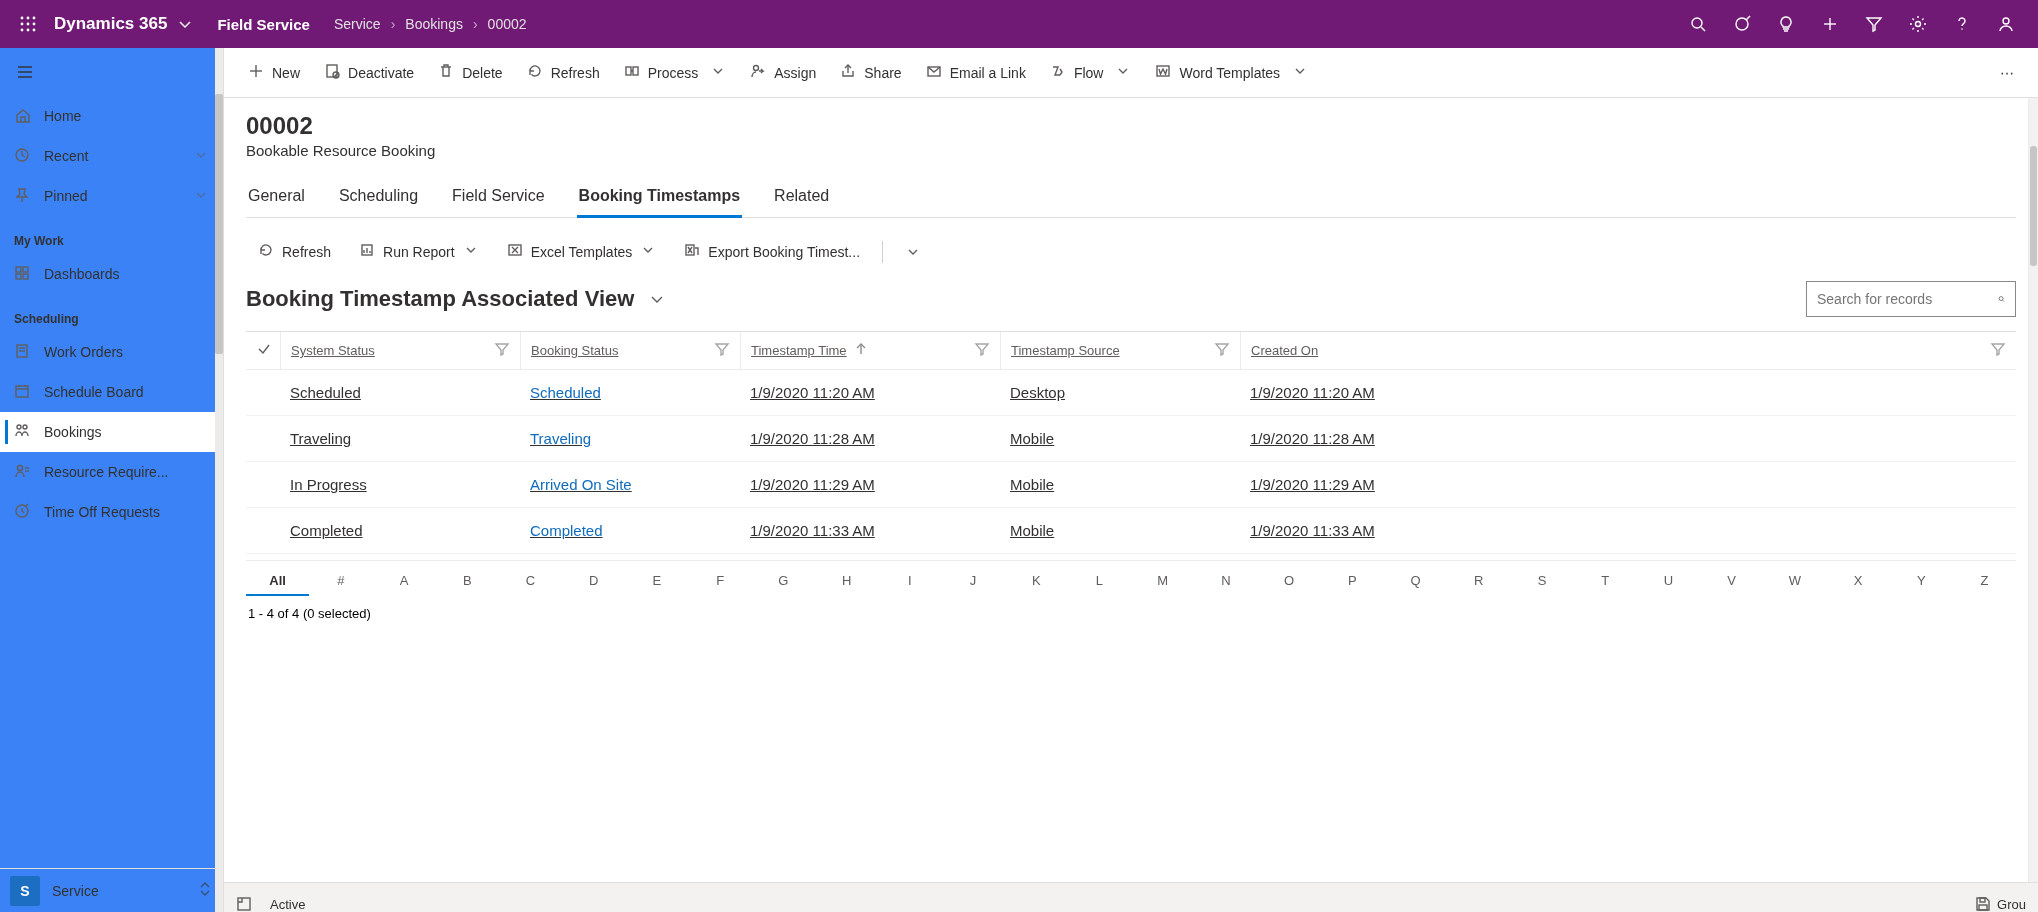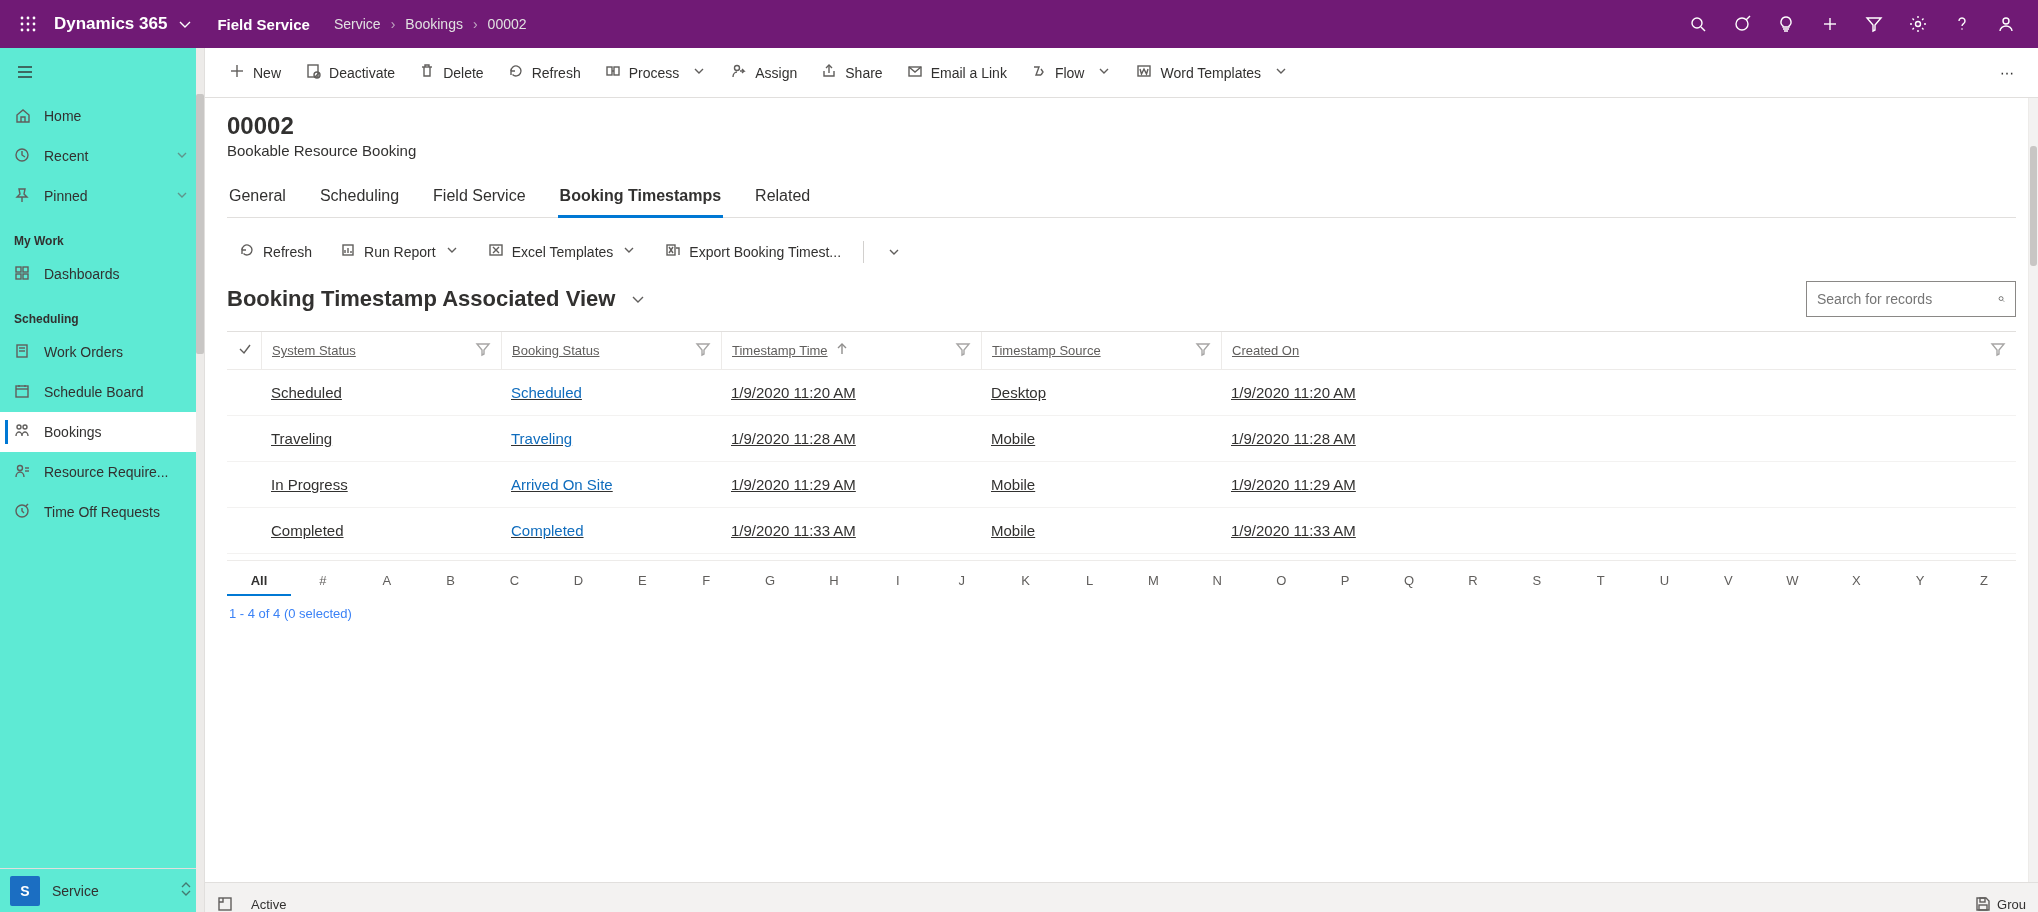--- a/index.html
+++ b/index.html
@@ -12,21 +12,21 @@
   .topbar .brand { display:flex; align-items:center; gap:10px; margin-left:8px; font-size:17px; font-weight:600;}
   .topbar .app   { margin-left:24px; font-size:15px; font-weight:600; }
   .topbar .crumbs{ margin-left:24px; display:flex; align-items:center; gap:10px; font-size:14px; color:#e1e1e1;}
   .topbar .crumbs .sep { opacity:.7;}
   .topbar .spacer{ flex:1; }
   .topbar .ticon { width:44px; height:48px; display:flex; align-items:center; justify-content:center; cursor:pointer;}
   .topbar svg { stroke:#fff; fill:none; }
 
   
   .shell { display:flex; height:calc(100% - 48px); }
-  .side  { width:205px; background:#5eead4; border-right:1px solid #e1dfdd; display:flex; flex-direction:column; position:relative;}
+  .side  { width:224px; background:#3b82f6; border-right:1px solid #e1dfdd; display:flex; flex-direction:column; position:relative;}
   .sidefake-scroll { position:absolute; right:0; top:0; width:8px; height:100%; background:#edebe9;}
   .sidefake-scroll .thumb{ position:absolute; left:0; right:0; top:46px; height:260px; background:#c8c6c4; border-radius:2px;}
   .side .ham { height:48px; display:flex; align-items:center; padding-left:16px; }
   .side .item{ height:40px; display:flex; align-items:center; padding:0 14px; gap:14px; cursor:pointer; font-size:14px; color:#323130; white-space:nowrap; overflow:hidden; text-overflow:ellipsis;}
   .side .item .chev { margin-left:auto; opacity:.6;}
   .side .group { padding:18px 14px 6px; font-weight:600; font-size:12px;}
   .side .item.active { background:#fff; }
   .side .item.active::before { content:""; width:3px; height:24px; background:#0078d4; position:absolute; left:5px; }
   .side .appswitch { margin-top:auto; height:44px; display:flex; align-items:center; gap:12px; padding:0 10px; border-top:1px solid #e1dfdd;}
   .appswitch .tile{ width:30px; height:30px; background:#1b6ec2; color:#fff; display:flex; align-items:center; justify-content:center; border-radius:2px; font-weight:600;}
@@ -68,21 +68,21 @@
   .grow { height:46px; border-bottom:1px solid #f3f2f1; font-size:15px;}
   .grow .cell { padding:0 10px;}
   .grow .link { color:#0f6cbd; cursor:pointer;}
 
   .alpha { display:flex; gap:0; padding:6px 0 2px; border-top:1px solid #edebe9; margin-top:6px;}
   .alpha .a { flex:1; text-align:center; font-size:13px; padding:6px 0; cursor:pointer; color:#605e5c;}
   .alpha .a.active{ color:#323130; border-bottom:2px solid #0078d4; font-weight:600;}
 
   .statusbar{ height:30px; background:#f3f2f1; border-top:1px solid #e1dfdd; display:flex; align-items:flex-end; padding:0 12px; font-size:13px; gap:18px;}
   .statusbar .save{ margin-left:auto; display:flex; align-items:center; gap:6px; cursor:pointer;}
-  .recsel { font-size:13px; color:#3b82f6; padding:8px 2px 4px;}
+  .recsel { font-size:13px; color:#000000; padding:8px 2px 4px;}
 
   .rscroll { position:absolute; right:0; top:0; width:10px; bottom:0; background:#f3f2f1; border-left:1px solid #edebe9;}
   .rscroll .th{ position:absolute; left:1px; right:1px; top:48px; height:120px; background:#c8c6c4; border-radius:3px;}
 
   svg.ic { width:16px; height:16px; stroke-width:1.4; fill:none;}
   svg.ic18{width:18px;height:18px;stroke-width:1.4;fill:none;}
 </style>
 </head>
 <body>
 

